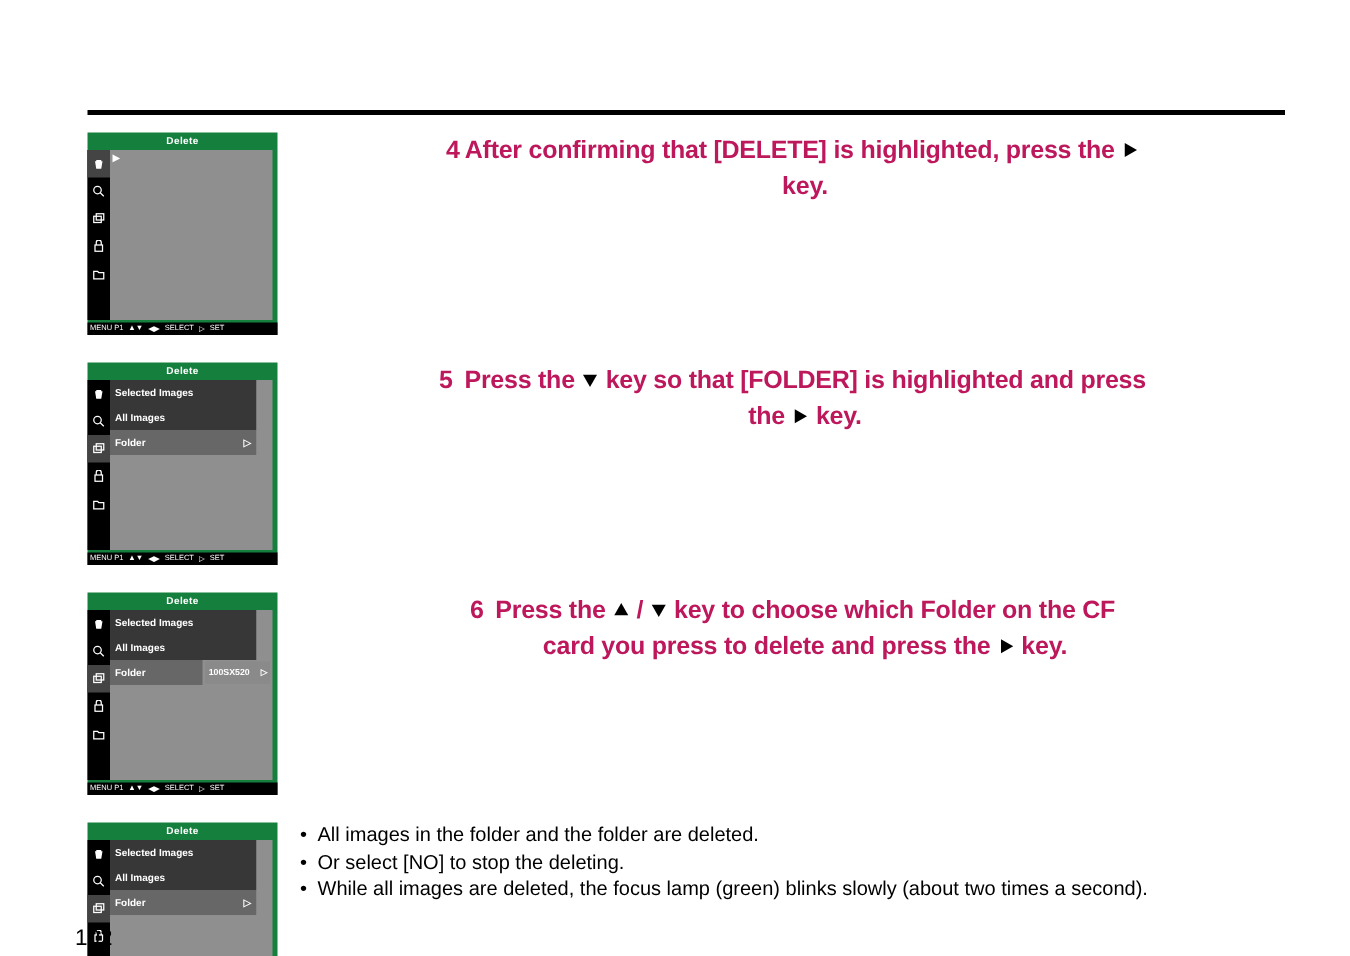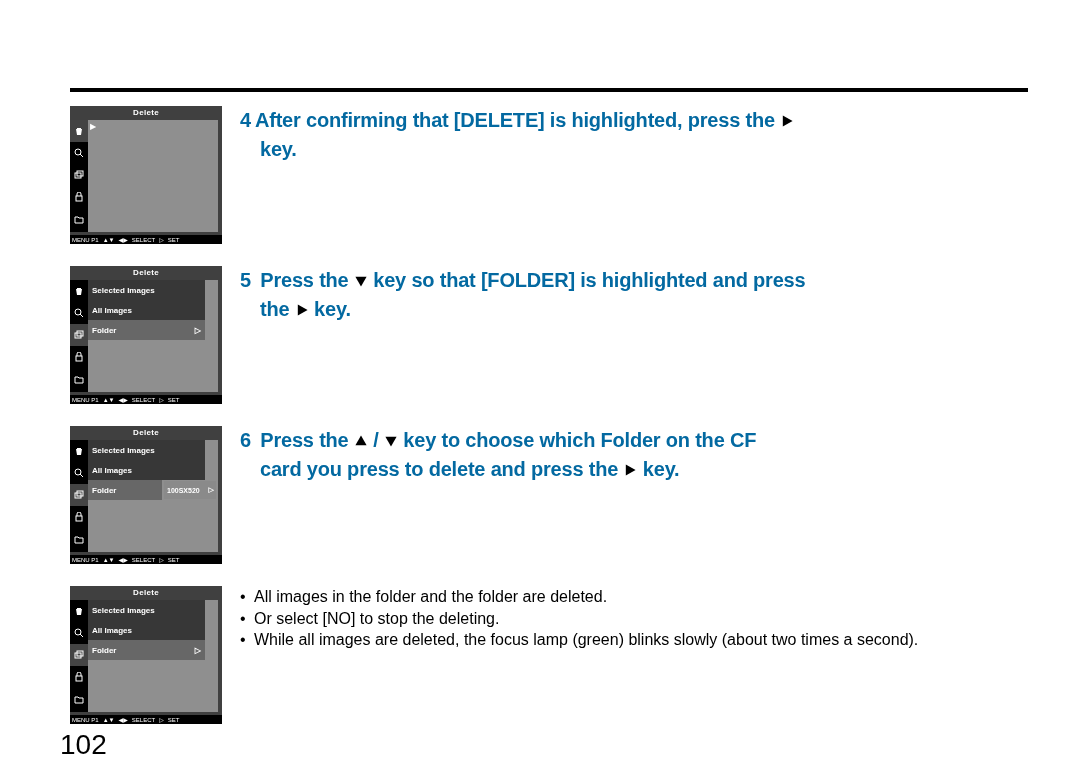--- a/index.html
+++ b/index.html
@@ -31,22 +31,23 @@
     flex: 0 0 170px;
   }
   .text-col {
     flex: 1 1 auto;
     padding-top: 4px;
   }
   .step-line {
     font-weight: 900;
     font-size: 20px;
     line-height: 1.4;
-    color: #0369a1;
+    color: #be185d;
     letter-spacing: -0.2px;
+    text-align: center;
   }
   .step-num {
     font-weight: 900;
     font-size: 20px;
     margin-right: 4px;
   }
   .tri {
     display: inline-block;
     vertical-align: -1px;
   }
@@ -57,28 +58,28 @@
     font-weight: 400;
   }
   .notes .bul {
     display: inline-block;
     width: 14px;
   }
   .page-num {
     position: absolute;
     left: 60px;
     bottom: 4px;
-    font-size: 28px;
+    font-size: 18px;
   }
 
   
   .lcd {
     width: 152px;
-    height: 138px;
-    background: #404040;
+    height: 162px;
+    background: #15803d;
     color: #fff;
     font-size: 8px;
     position: relative;
     margin-top: 4px;
     margin-bottom: 10px;
   }
   .lcd-title {
     text-align: center;
     font-weight: bold;
     font-size: 8px;

